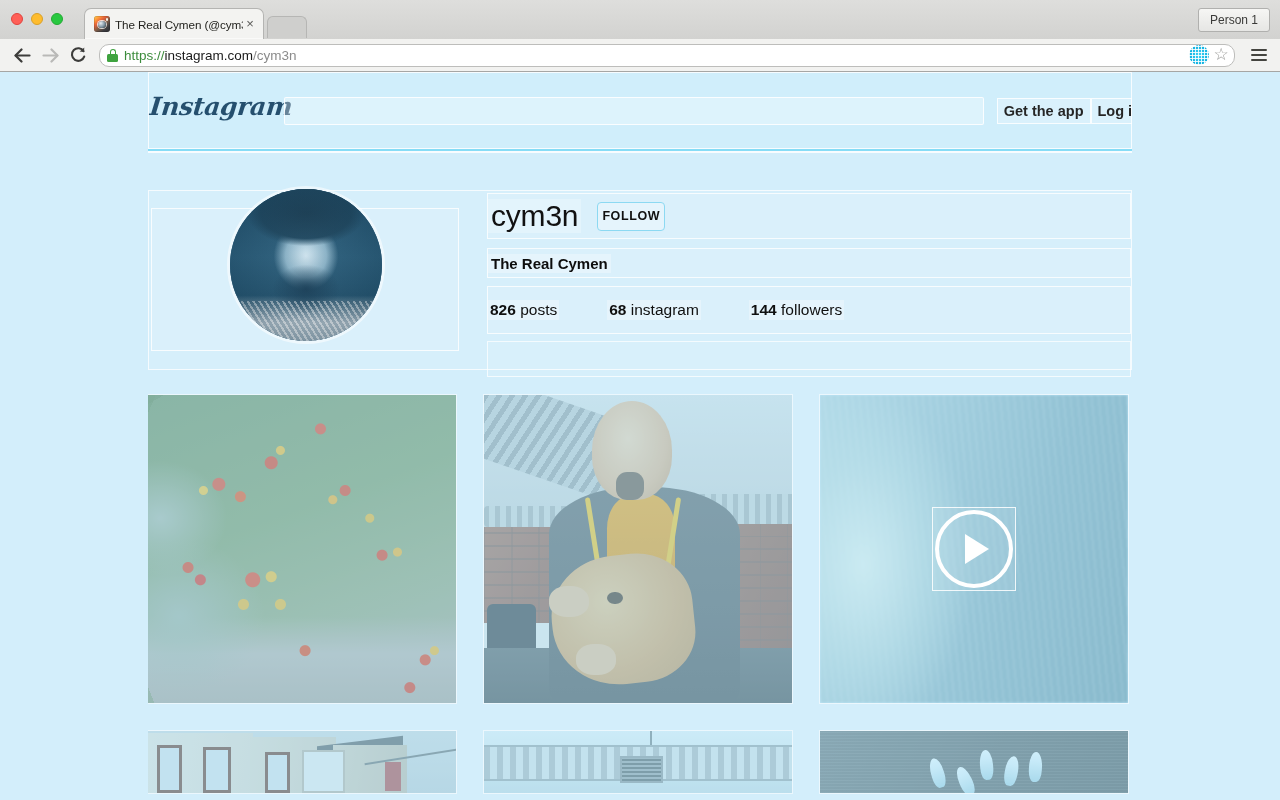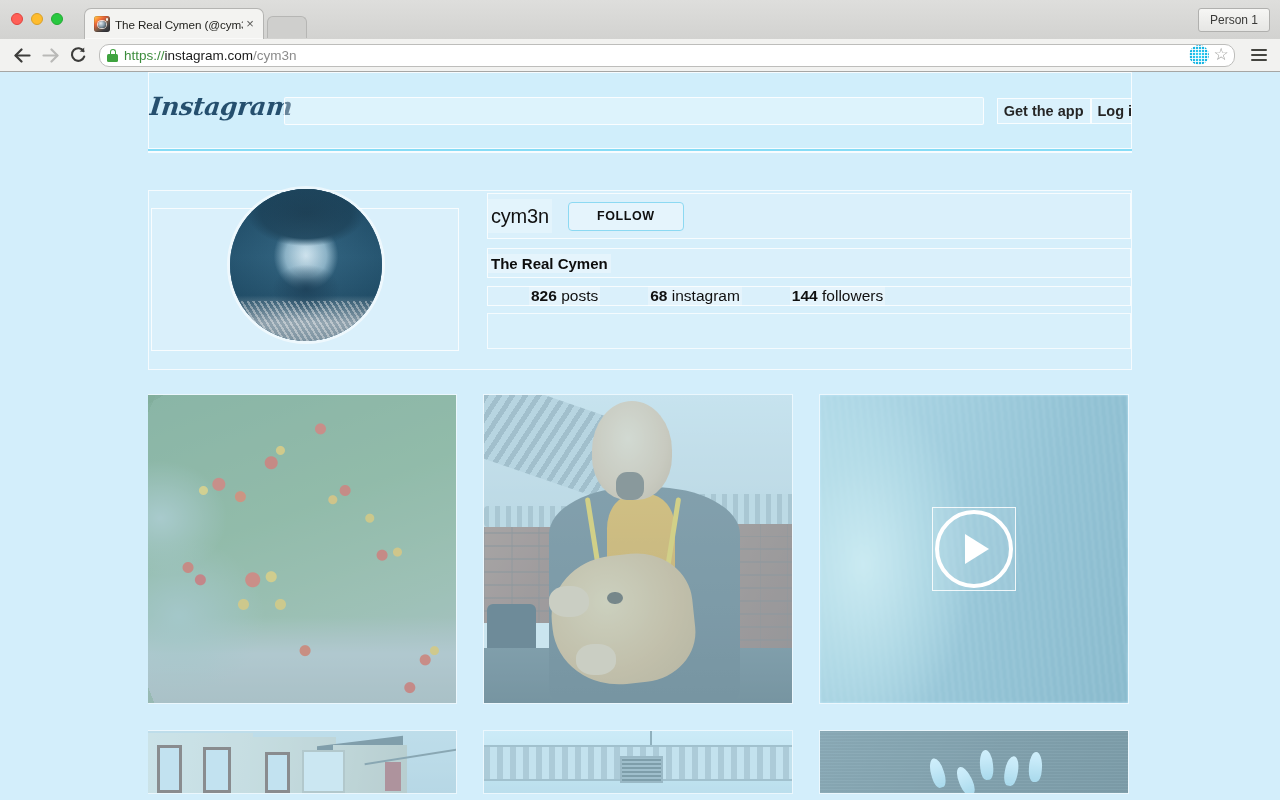--- a/index.html
+++ b/index.html
@@ -380,32 +380,32 @@
 
   .row-user {
     position: relative;
     height: 46px;
     border: 1px solid rgba(255,255,255,0.78);
     background: rgba(255,255,255,0.10);
     display: flex;
     align-items: center;
   }
   .username {
-    font-size: 20px;
+    font-size: 30px;
     font-weight: 300;
     color: #111111;
     line-height: 34px;
     padding: 0 3px;
     background: rgba(255,255,255,0.26);
     letter-spacing: -0.2px;
   }
   .followbtn {
     margin-left: 16px;
     height: 29px;
-    padding: 0 28px;
+    padding: 0 4px;
     font-size: 12.5px;
     font-weight: bold;
     letter-spacing: 0.6px;
     color: #101010;
     background: rgba(255,255,255,0.30);
     border: 1.5px solid #8cd9f2;
     border-radius: 4px;
     line-height: 26px;
   }
 
@@ -422,26 +422,25 @@
     font-size: 15px;
     font-weight: bold;
     color: #0d0d0d;
     padding: 1px 3px;
     background: rgba(255,255,255,0.30);
   }
 
   .row-stats {
     position: relative;
     margin-top: 8px;
-    height: 20px;
+    height: 48px;
     border: 1px solid rgba(255,255,255,0.78);
     background: rgba(255,255,255,0.10);
     display: flex;
     align-items: center;
-    padding-left: 41px;
   }
   .stat {
     font-size: 15.5px;
     color: #101010;
     margin-right: 48px;
     padding: 1px 2px;
     background: rgba(255,255,255,0.30);
     white-space: nowrap;
   }
   .stat b { font-weight: bold; }

